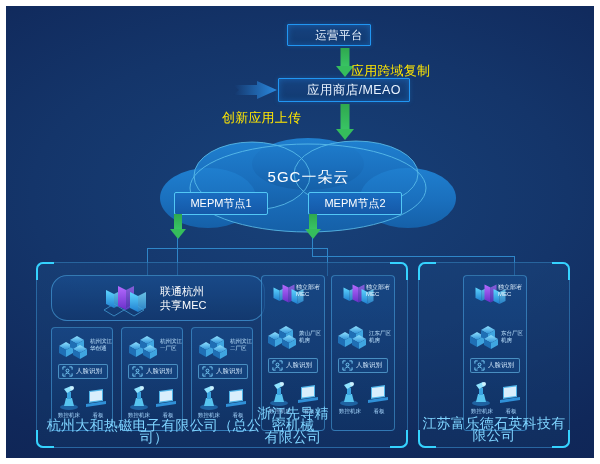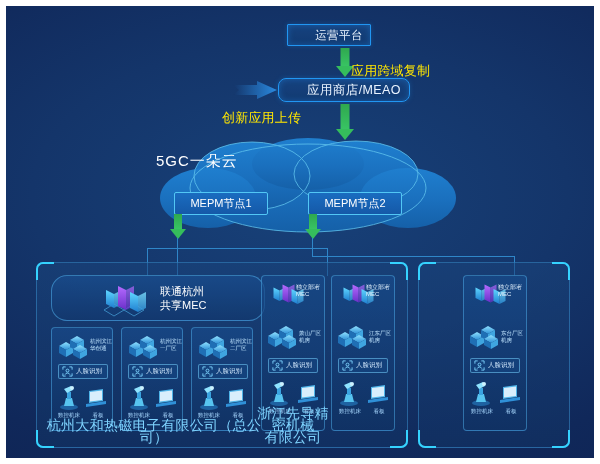--- a/index.html
+++ b/index.html
@@ -36,21 +36,21 @@
   .boxed{
     border:1.4px solid #2196f3;
     background:linear-gradient(180deg,#16427f 0%,#123a72 100%);
     box-shadow:0 0 6px rgba(33,150,243,.35) inset,0 0 5px rgba(33,150,243,.25);
     border-radius:1px;
   }
 
   
   #op-platform{left:281px;top:18px;width:84px;height:22px;font-size:11.5px;}
   #dev-platform{left:135px;top:73px;width:76px;height:22px;font-size:11.5px;}
-  #appstore{left:272px;top:72px;width:132px;height:24px;font-size:12.5px;border-radius:8px;}
+  #appstore{left:272px;top:72px;width:132px;height:24px;font-size:12.5px;}
 
   
   .garrow{position:absolute;}
   .garrow .shaft{
     position:absolute;left:50%;transform:translateX(-50%);
     background:linear-gradient(180deg,#2fa84f 0%,#39c564 100%);
   }
   .garrow .head{
     position:absolute;left:50%;transform:translateX(-50%);
     width:0;height:0;border-left:9px solid transparent;border-right:9px solid transparent;
@@ -76,21 +76,21 @@
   .ylabel{
     position:absolute;color:#ffe600;font-size:13px;white-space:nowrap;
     letter-spacing:.2px;
   }
   #lbl-cross{left:345px;top:56px;}
   #lbl-upload{left:216px;top:103px;}
 
   
   #cloud{position:absolute;left:150px;top:130px;width:305px;height:110px;}
   #cloud-title{
-    position:absolute;left:0;top:16px;width:305px;text-align:left;
+    position:absolute;left:0;top:32px;width:305px;text-align:center;
     color:#ffffff;font-size:15px;letter-spacing:1px;
   }
   .mepm{
     position:absolute;height:21px;
     border:1.2px solid #52c7f5;border-radius:2px;
     background:linear-gradient(180deg,#1a6cc0 0%,#1559a8 100%);
     display:flex;align-items:center;justify-content:center;
     color:#ffffff;font-size:11px;white-space:nowrap;
   }
   #mepm1{left:18px;top:56px;width:92px;}
@@ -621,16 +621,19 @@
         <g>
           <path d="M4,3 L18,1 L18,13 L4,15 Z" fill="#4fb4e8"></path>
           <path d="M5,4 L17,2.4 L17,12 L5,13.6 Z" fill="#d8eefc"></path>
           <path d="M1,16 L21,13 L21,16 L1,19 Z" fill="#2f90d8"></path>
         </g>
       </svg>
       <div class="devlabel" style="left:2px;top:132px;width:32px;">数控机床</div>
       <div class="devlabel" style="left:33px;top:132px;width:28px;">看板</div>
     </div>
 
+    <div class="panel-caption">
+      <div>江苏富乐德石英科技有限公司</div>
+    </div>
   </div>
 
 </div>
 </div>
 
 </body></html>

